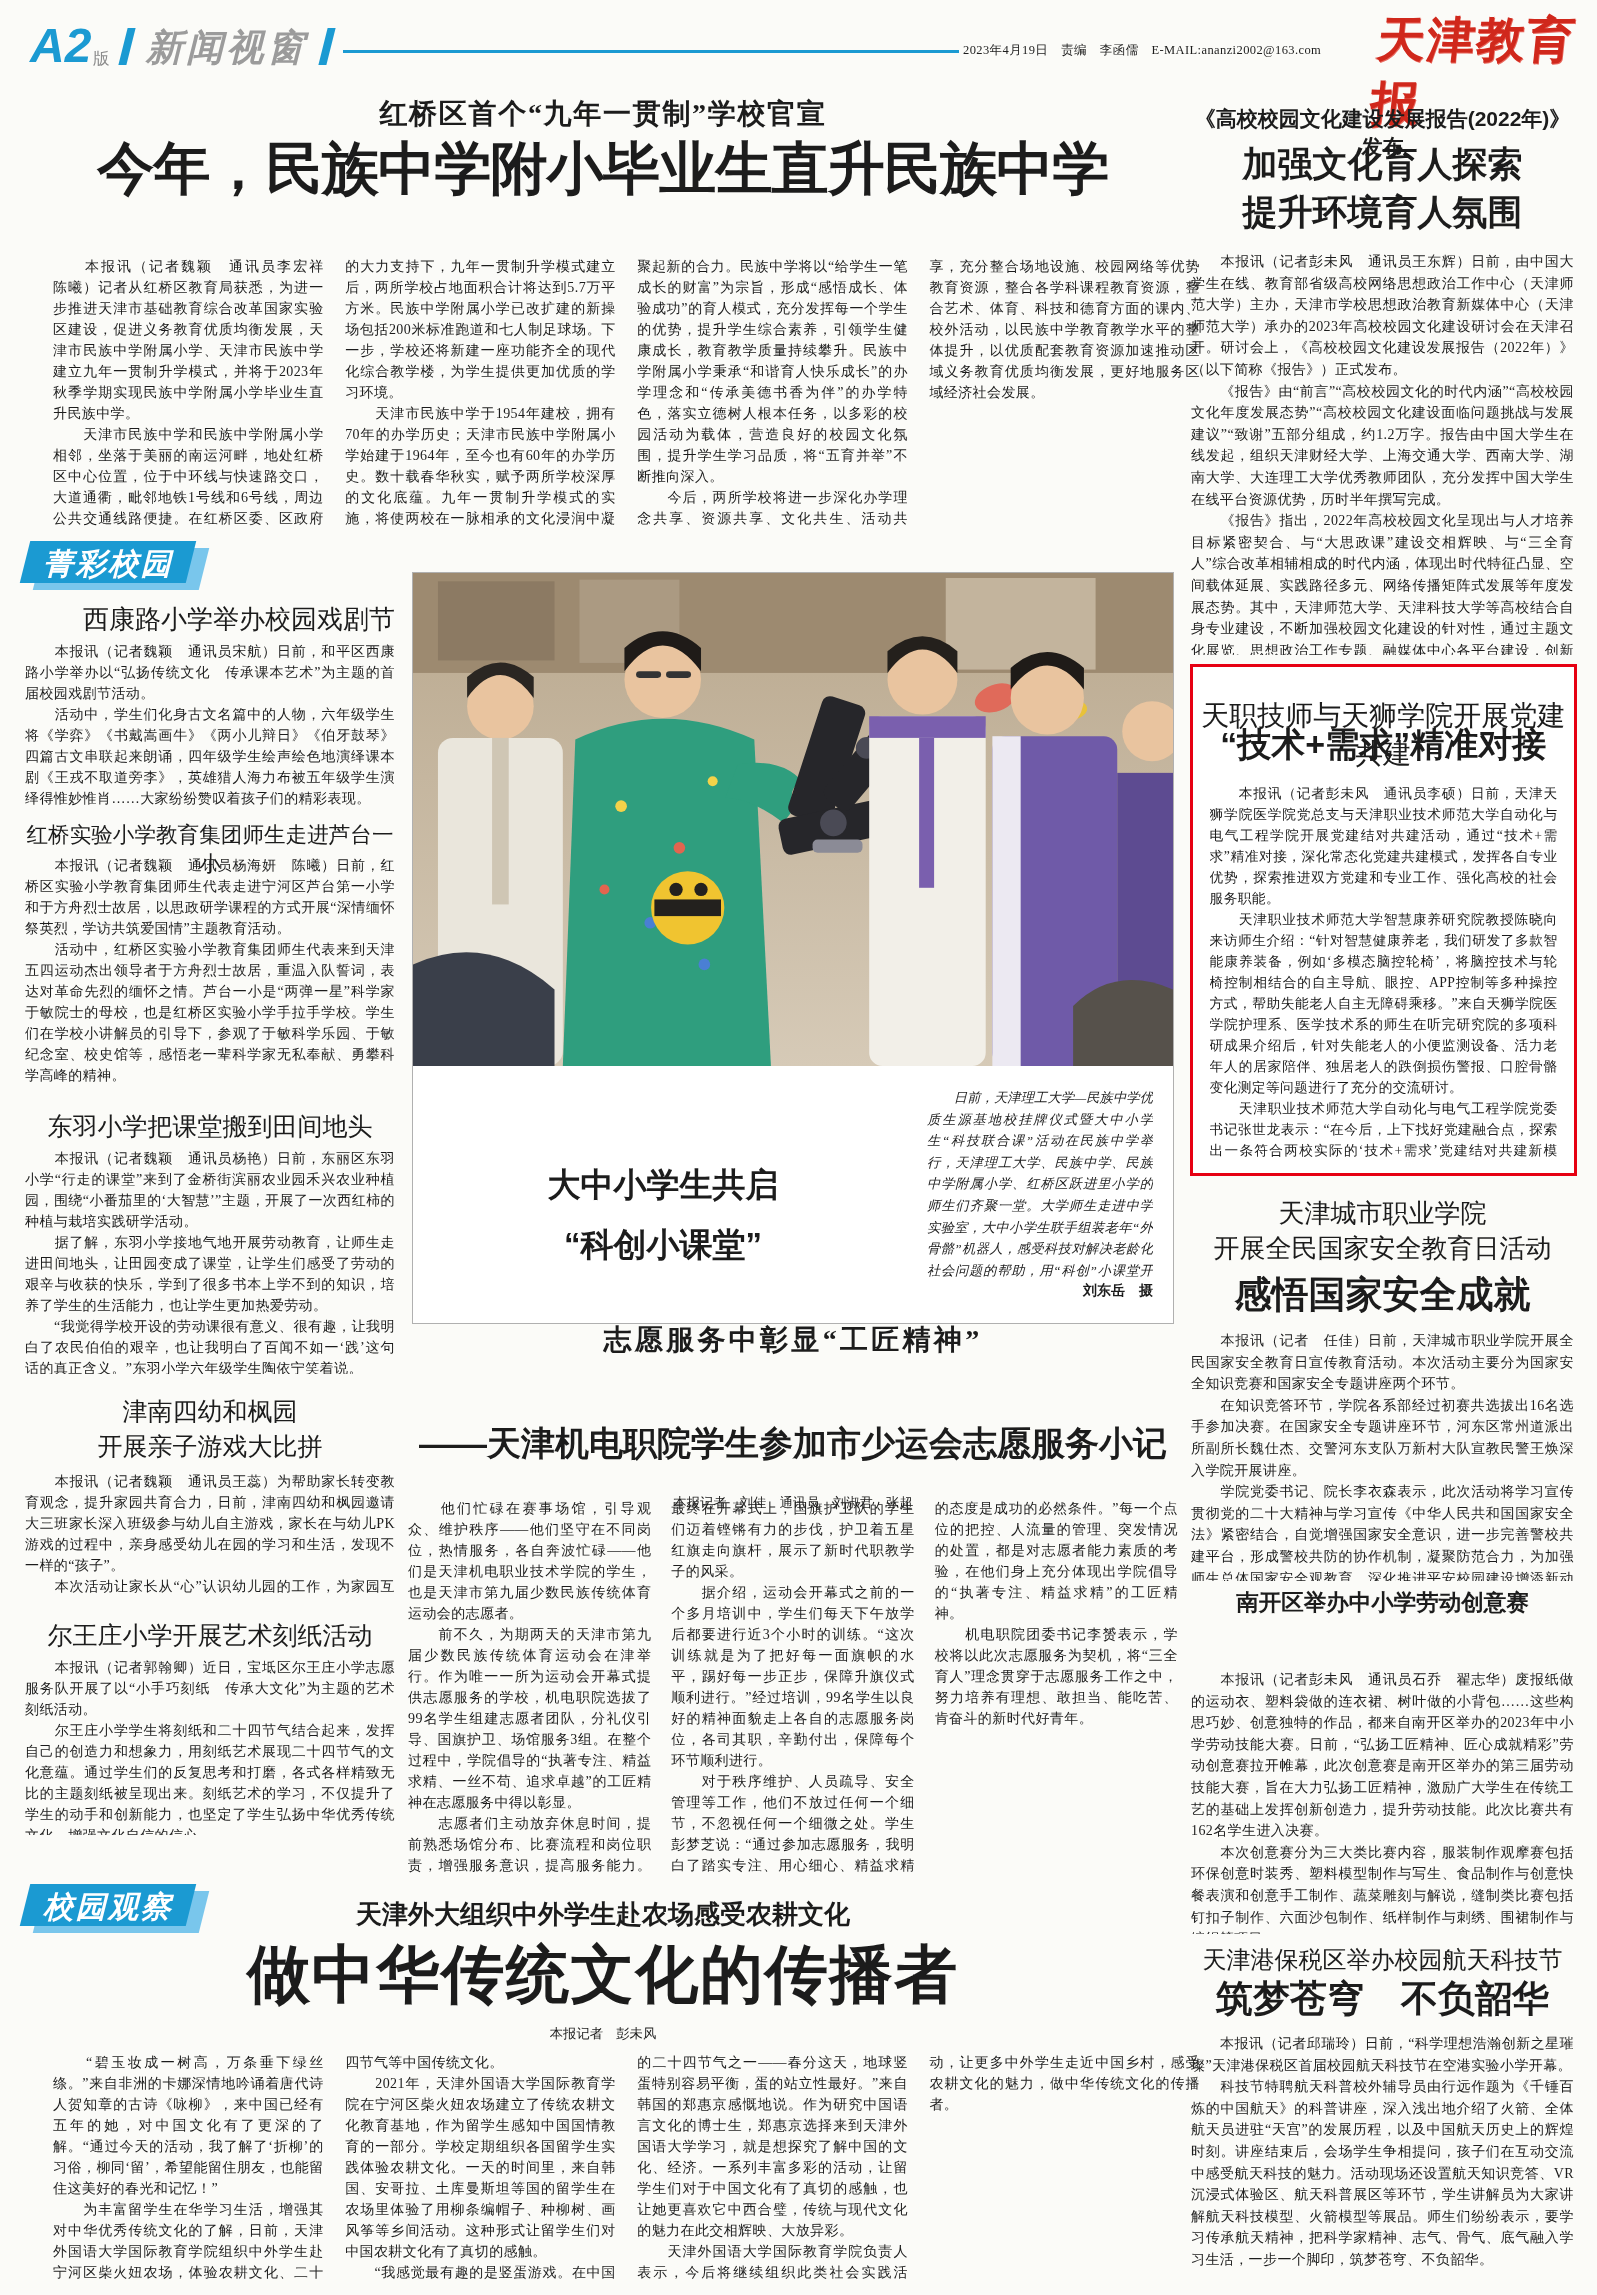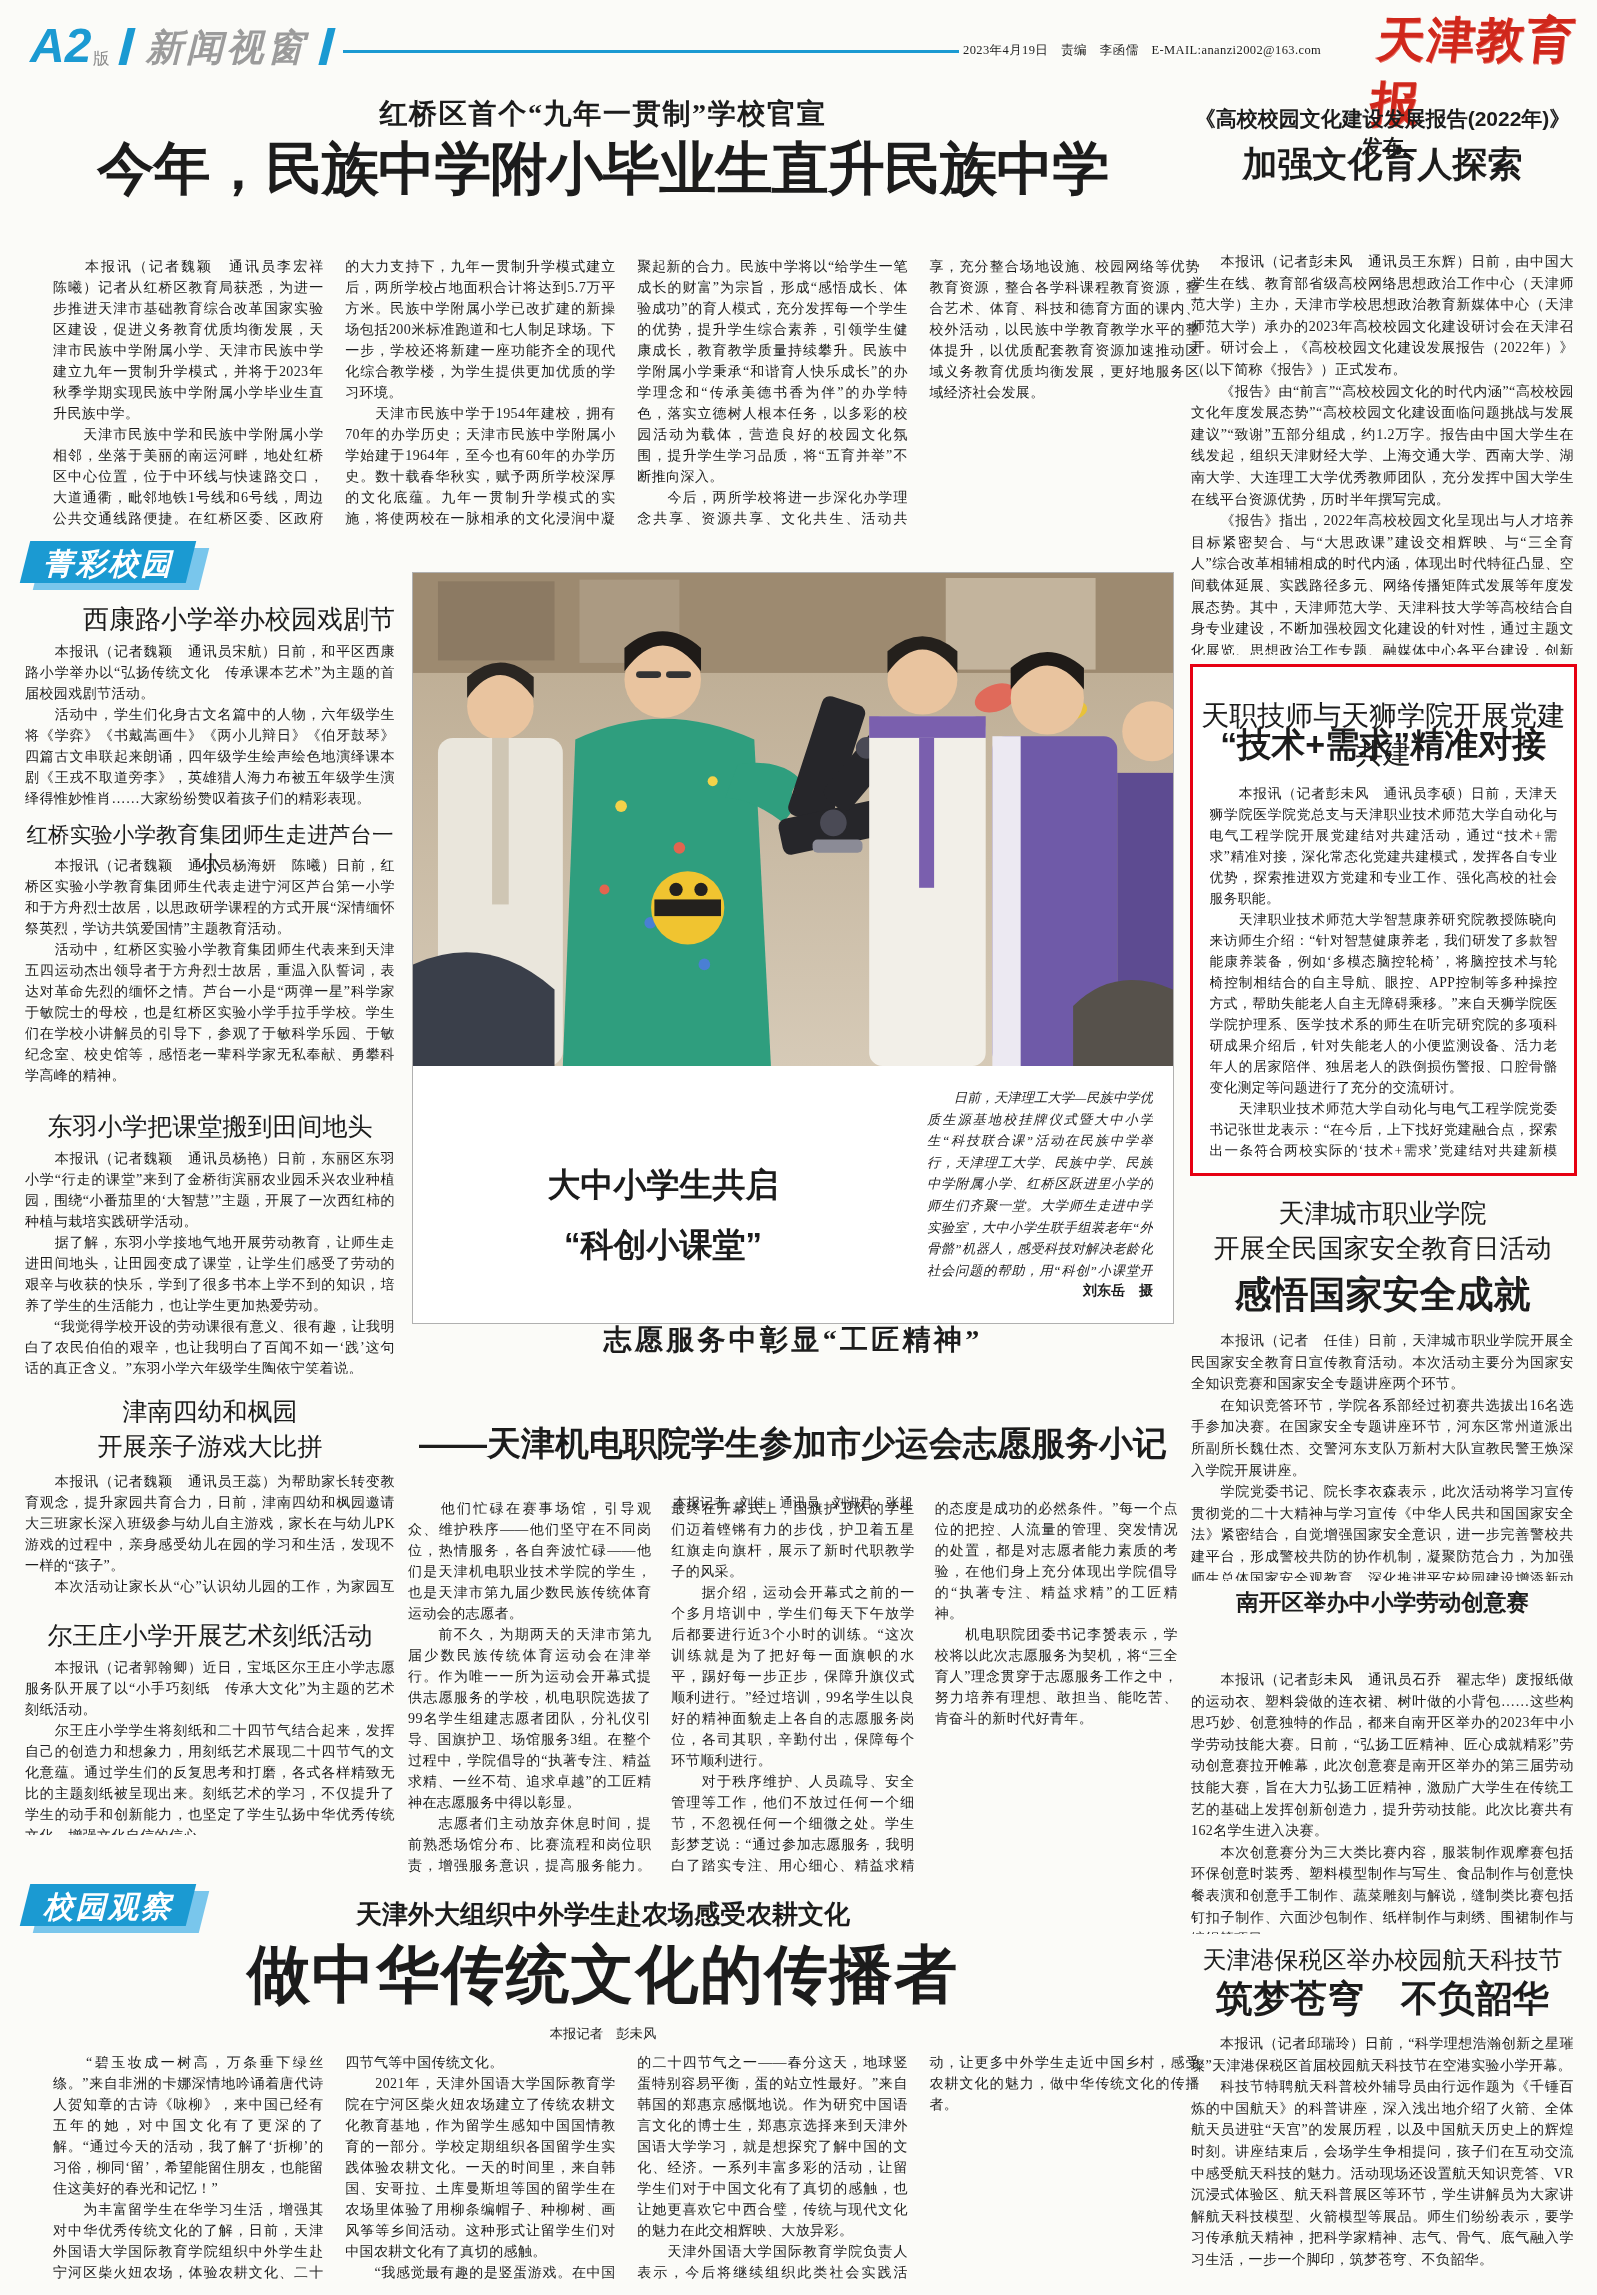--- a/index.html
+++ b/index.html
@@ -38,20 +38,21 @@
 
   <div class="abs ctr" style="left:25px;top:95px;width:1156px;font-size:28px;font-weight:bold;letter-spacing:1.7px;">红桥区首个“九年一贯制”学校官宣</div>
   <div class="abs ctr hei" style="left:25px;top:131px;width:1156px;font-size:57px;font-weight:900;letter-spacing:-0.8px;">今年，民族中学附小毕业生直升民族中学</div>
   <div class="abs body-text cols4" style="left:27px;top:256px;width:1147px;height:281px;">　　本报讯（记者魏颖　通讯员李宏祥　陈曦）记者从红桥区教育局获悉，为进一步推进天津市基础教育综合改革国家实验区建设，促进义务教育优质均衡发展，天津市民族中学附属小学、天津市民族中学建立九年一贯制升学模式，并将于2023年秋季学期实现民族中学附属小学毕业生直升民族中学。
 　　天津市民族中学和民族中学附属小学相邻，坐落于美丽的南运河畔，地处红桥区中心位置，位于中环线与快速路交口，大道通衢，毗邻地铁1号线和6号线，周边公共交通线路便捷。在红桥区委、区政府的大力支持下，九年一贯制升学模式建立后，两所学校占地面积合计将达到5.7万平方米。民族中学附属小学已改扩建的新操场包括200米标准跑道和七人制足球场。下一步，学校还将新建一座功能齐全的现代化综合教学楼，为学生提供更加优质的学习环境。
 　　天津市民族中学于1954年建校，拥有70年的办学历史；天津市民族中学附属小学始建于1964年，至今也有60年的办学历史。数十载春华秋实，赋予两所学校深厚的文化底蕴。九年一贯制升学模式的实施，将使两校在一脉相承的文化浸润中凝聚起新的合力。民族中学将以“给学生一笔成长的财富”为宗旨，形成“感悟成长、体验成功”的育人模式，充分发挥每一个学生的优势，提升学生综合素养，引领学生健康成长，教育教学质量持续攀升。民族中学附属小学秉承“和谐育人快乐成长”的办学理念和“传承美德书香为伴”的办学特色，落实立德树人根本任务，以多彩的校园活动为载体，营造良好的校园文化氛围，提升学生学习品质，将“五育并举”不断推向深入。
 　　今后，两所学校将进一步深化办学理念共享、资源共享、文化共生、活动共享，充分整合场地设施、校园网络等优势教育资源，整合各学科课程教育资源，整合艺术、体育、科技和德育方面的课内、校外活动，以民族中学教育教学水平的整体提升，以优质配套教育资源加速推动区域义务教育优质均衡发展，更好地服务区域经济社会发展。</div>
 
   <div class="abs ctr hei" style="left:1191px;top:105px;width:383px;font-size:21px;font-weight:bold;">《高校校园文化建设发展报告(2022年)》发布</div>
   <div class="abs ctr hei" style="left:1191px;top:140px;width:383px;font-size:35px;font-weight:600;line-height:48px;">加强文化育人探索</div>
+  <div class="abs ctr hei" style="left:1191px;top:188px;width:383px;font-size:35px;font-weight:600;line-height:48px;">提升环境育人氛围</div>
   <div class="abs body-text" style="left:1191px;top:251px;width:383px;height:404px;font-size:14px;line-height:21.6px;">　　本报讯（记者彭未风　通讯员王东辉）日前，由中国大学生在线、教育部省级高校网络思想政治工作中心（天津师范大学）主办，天津市学校思想政治教育新媒体中心（天津师范大学）承办的2023年高校校园文化建设研讨会在天津召开。研讨会上，《高校校园文化建设发展报告（2022年）》（以下简称《报告》）正式发布。
 　　《报告》由“前言”“高校校园文化的时代内涵”“高校校园文化年度发展态势”“高校校园文化建设面临问题挑战与发展建议”“致谢”五部分组成，约1.2万字。报告由中国大学生在线发起，组织天津财经大学、上海交通大学、西南大学、湖南大学、大连理工大学优秀教师团队，充分发挥中国大学生在线平台资源优势，历时半年撰写完成。
 　　《报告》指出，2022年高校校园文化呈现出与人才培养目标紧密契合、与“大思政课”建设交相辉映、与“三全育人”综合改革相辅相成的时代内涵，体现出时代特征凸显、空间载体延展、实践路径多元、网络传播矩阵式发展等年度发展态势。其中，天津师范大学、天津科技大学等高校结合自身专业建设，不断加强校园文化建设的针对性，通过主题文化展览、思想政治工作专题、融媒体中心各平台建设，创新文化引领途径，进一步加强文化育人的实践探索，全面提升环境育人氛围。</div>
 
   <div class="abs" style="left:1190px;top:664px;width:381px;height:506px;border:3.3px solid #e60012;background:#fff;">
     <div class="abs ctr hei" style="left:8.3px;top:21.6px;width:364px;font-size:28px;font-weight:500;margin-top:8px;">天职技师与天狮学院开展党建共建</div>
     <div class="abs ctr hei" style="left:8.3px;top:55px;width:364px;font-size:34px;font-weight:bold;">“技术+需求”精准对接</div>
     <div class="abs body-text" style="left:16.6px;top:116px;width:348px;height:374px;font-size:13.7px;line-height:21px;">　　本报讯（记者彭未风　通讯员李硕）日前，天津天狮学院医学院党总支与天津职业技术师范大学自动化与电气工程学院开展党建结对共建活动，通过“技术+需求”精准对接，深化常态化党建共建模式，发挥各自专业优势，探索推进双方党建和专业工作、强化高校的社会服务职能。
 　　天津职业技术师范大学智慧康养研究院教授陈晓向来访师生介绍：“针对智慧健康养老，我们研发了多款智能康养装备，例如‘多模态脑控轮椅’，将脑控技术与轮椅控制相结合的自主导航、眼控、APP控制等多种操控方式，帮助失能老人自主无障碍乘移。”来自天狮学院医学院护理系、医学技术系的师生在听完研究院的多项科研成果介绍后，针对失能老人的小便监测设备、活力老年人的居家陪伴、独居老人的跌倒损伤警报、口腔骨骼变化测定等问题进行了充分的交流研讨。
 　　天津职业技术师范大学自动化与电气工程学院党委书记张世龙表示：“在今后，上下找好党建融合点，探索出一条符合两校实际的‘技术+需求’党建结对共建新模式，让两校教师在党建结对共建中发挥专业所长，合理调配力量，切实追踪科研技术与实际需求的有效衔接和沟通，资源共享、专业合作，可以让大家在党建结对共建中获得更多参与感。”</div>

